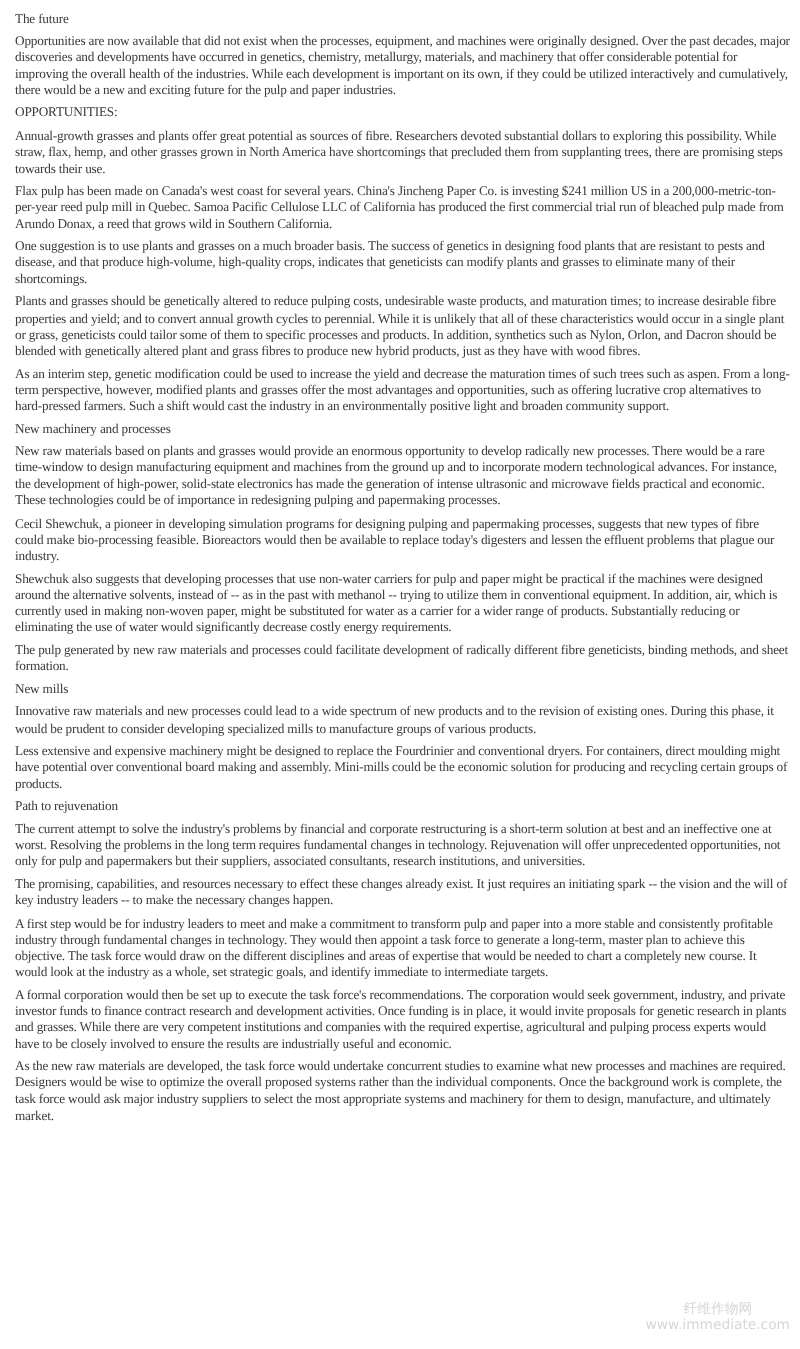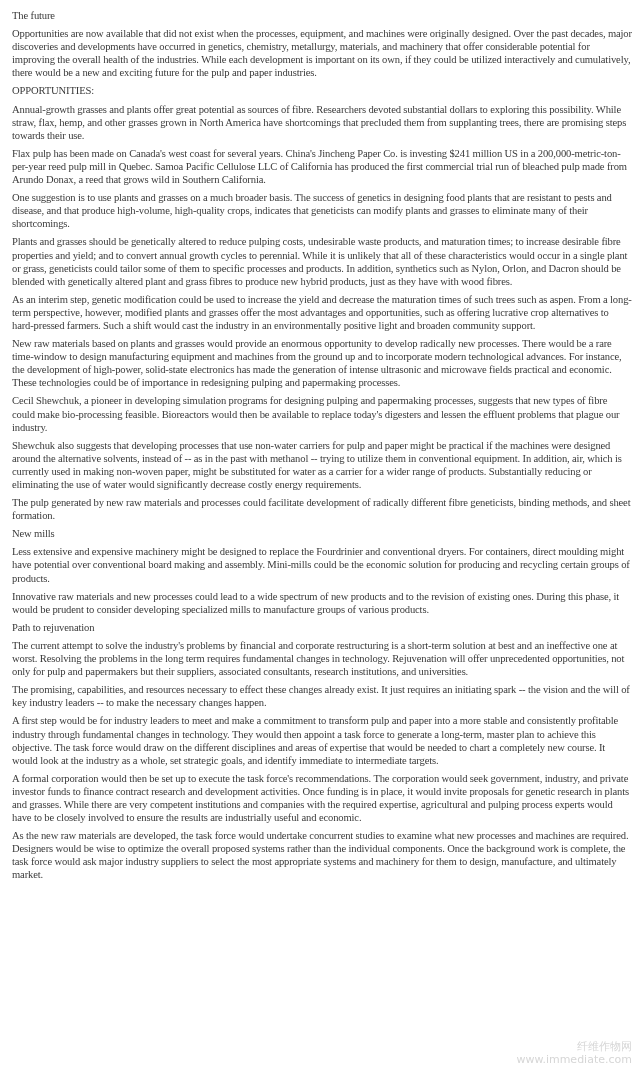--- a/index.html
+++ b/index.html
@@ -33,51 +33,52 @@
       font-weight: normal;
       color: #3a3a3a;
     }
     .watermark {
       position: absolute;
       right: 8px;
       bottom: 13px;
       font-family: "DejaVu Sans", sans-serif;
       font-size: 11px;
       color: #d6d6d6;
-      text-align: right;
+      text-align: center;
       line-height: 13px;
     }
   </style>
 </head>
 <body>
 
 <div class="doc">
   <h3>The future</h3>
   <p>Opportunities are now available that did not exist when the processes, equipment, and machines were originally designed. Over the past decades, major discoveries and developments have occurred in genetics, chemistry, metallurgy, materials, and machinery that offer considerable potential for improving the overall health of the industries. While each development is important on its own, if they could be utilized interactively and cumulatively, there would be a new and exciting future for the pulp and paper industries.</p>
   <h3>OPPORTUNITIES:</h3>
 
   <section>
     <p>Annual-growth grasses and plants offer great potential as sources of fibre. Researchers devoted substantial dollars to exploring this possibility. While straw, flax, hemp, and other grasses grown in North America have shortcomings that precluded them from supplanting trees, there are promising steps towards their use.</p>
     <p>Flax pulp has been made on Canada's west coast for several years. China's Jincheng Paper Co. is investing $241 million US in a 200,000-metric-ton-per-year reed pulp mill in Quebec. Samoa Pacific Cellulose LLC of California has produced the first commercial trial run of bleached pulp made from Arundo Donax, a reed that grows wild in Southern California.</p>
     <p>One suggestion is to use plants and grasses on a much broader basis. The success of genetics in designing food plants that are resistant to pests and disease, and that produce high-volume, high-quality crops, indicates that geneticists can modify plants and grasses to eliminate many of their shortcomings.</p>
     <p>Plants and grasses should be genetically altered to reduce pulping costs, undesirable waste products, and maturation times; to increase desirable fibre properties and yield; and to convert annual growth cycles to perennial. While it is unlikely that all of these characteristics would occur in a single plant or grass, geneticists could tailor some of them to specific processes and products. In addition, synthetics such as Nylon, Orlon, and Dacron should be blended with genetically altered plant and grass fibres to produce new hybrid products, just as they have with wood fibres.</p>
     <p>As an interim step, genetic modification could be used to increase the yield and decrease the maturation times of such trees such as aspen. From a long-term perspective, however, modified plants and grasses offer the most advantages and opportunities, such as offering lucrative crop alternatives to hard-pressed farmers. Such a shift would cast the industry in an environmentally positive light and broaden community support.</p>
   </section>
 
   <section>
+    <h3>New machinery and processes</h3>
     <p>New raw materials based on plants and grasses would provide an enormous opportunity to develop radically new processes. There would be a rare time-window to design manufacturing equipment and machines from the ground up and to incorporate modern technological advances. For instance, the development of high-power, solid-state electronics has made the generation of intense ultrasonic and microwave fields practical and economic. These technologies could be of importance in redesigning pulping and papermaking processes.</p>
     <p>Cecil Shewchuk, a pioneer in developing simulation programs for designing pulping and papermaking processes, suggests that new types of fibre could make bio-processing feasible. Bioreactors would then be available to replace today's digesters and lessen the effluent problems that plague our industry.</p>
     <p>Shewchuk also suggests that developing processes that use non-water carriers for pulp and paper might be practical if the machines were designed around the alternative solvents, instead of -- as in the past with methanol -- trying to utilize them in conventional equipment. In addition, air, which is currently used in making non-woven paper, might be substituted for water as a carrier for a wider range of products. Substantially reducing or eliminating the use of water would significantly decrease costly energy requirements.</p>
     <p>The pulp generated by new raw materials and processes could facilitate development of radically different fibre geneticists, binding methods, and sheet formation.</p>
   </section>
 
   <section>
     <h3>New mills</h3>
+    <p>Innovative raw materials and new processes could lead to a wide spectrum of new products and to the revision of existing ones. During this phase, it would be prudent to consider developing specialized mills to manufacture groups of various products.</p>
     <p>Less extensive and expensive machinery might be designed to replace the Fourdrinier and conventional dryers. For containers, direct moulding might have potential over conventional board making and assembly. Mini-mills could be the economic solution for producing and recycling certain groups of products.</p>
-    <p>Innovative raw materials and new processes could lead to a wide spectrum of new products and to the revision of existing ones. During this phase, it would be prudent to consider developing specialized mills to manufacture groups of various products.</p>
   </section>
 
   <section>
     <h3>Path to rejuvenation</h3>
     <p>The current attempt to solve the industry's problems by financial and corporate restructuring is a short-term solution at best and an ineffective one at worst. Resolving the problems in the long term requires fundamental changes in technology. Rejuvenation will offer unprecedented opportunities, not only for pulp and papermakers but their suppliers, associated consultants, research institutions, and universities.</p>
     <p>The promising, capabilities, and resources necessary to effect these changes already exist. It just requires an initiating spark -- the vision and the will of key industry leaders -- to make the necessary changes happen.</p>
     <p>A first step would be for industry leaders to meet and make a commitment to transform pulp and paper into a more stable and consistently profitable industry through fundamental changes in technology. They would then appoint a task force to generate a long-term, master plan to achieve this objective. The task force would draw on the different disciplines and areas of expertise that would be needed to chart a completely new course. It would look at the industry as a whole, set strategic goals, and identify immediate to intermediate targets.</p>
     <p>A formal corporation would then be set up to execute the task force's recommendations. The corporation would seek government, industry, and private investor funds to finance contract research and development activities. Once funding is in place, it would invite proposals for genetic research in plants and grasses. While there are very competent institutions and companies with the required expertise, agricultural and pulping process experts would have to be closely involved to ensure the results are industrially useful and economic.</p>
     <p>As the new raw materials are developed, the task force would undertake concurrent studies to examine what new processes and machines are required. Designers would be wise to optimize the overall proposed systems rather than the individual components. Once the background work is complete, the task force would ask major industry suppliers to select the most appropriate systems and machinery for them to design, manufacture, and ultimately market.</p>
   </section>

